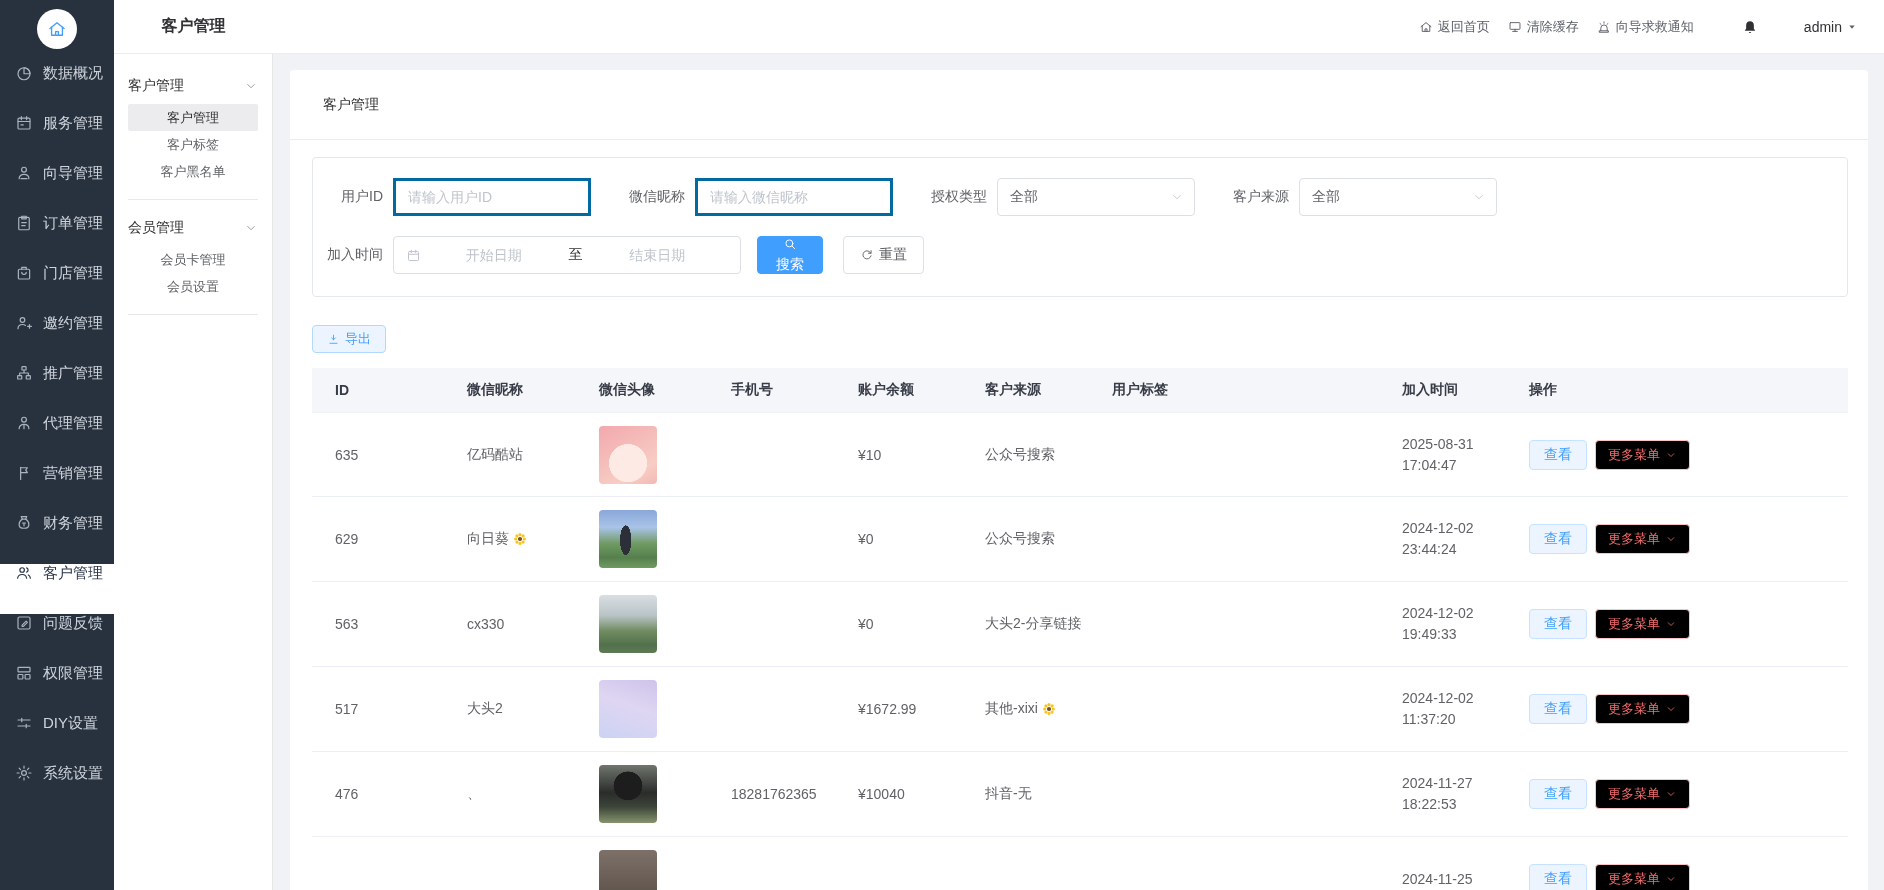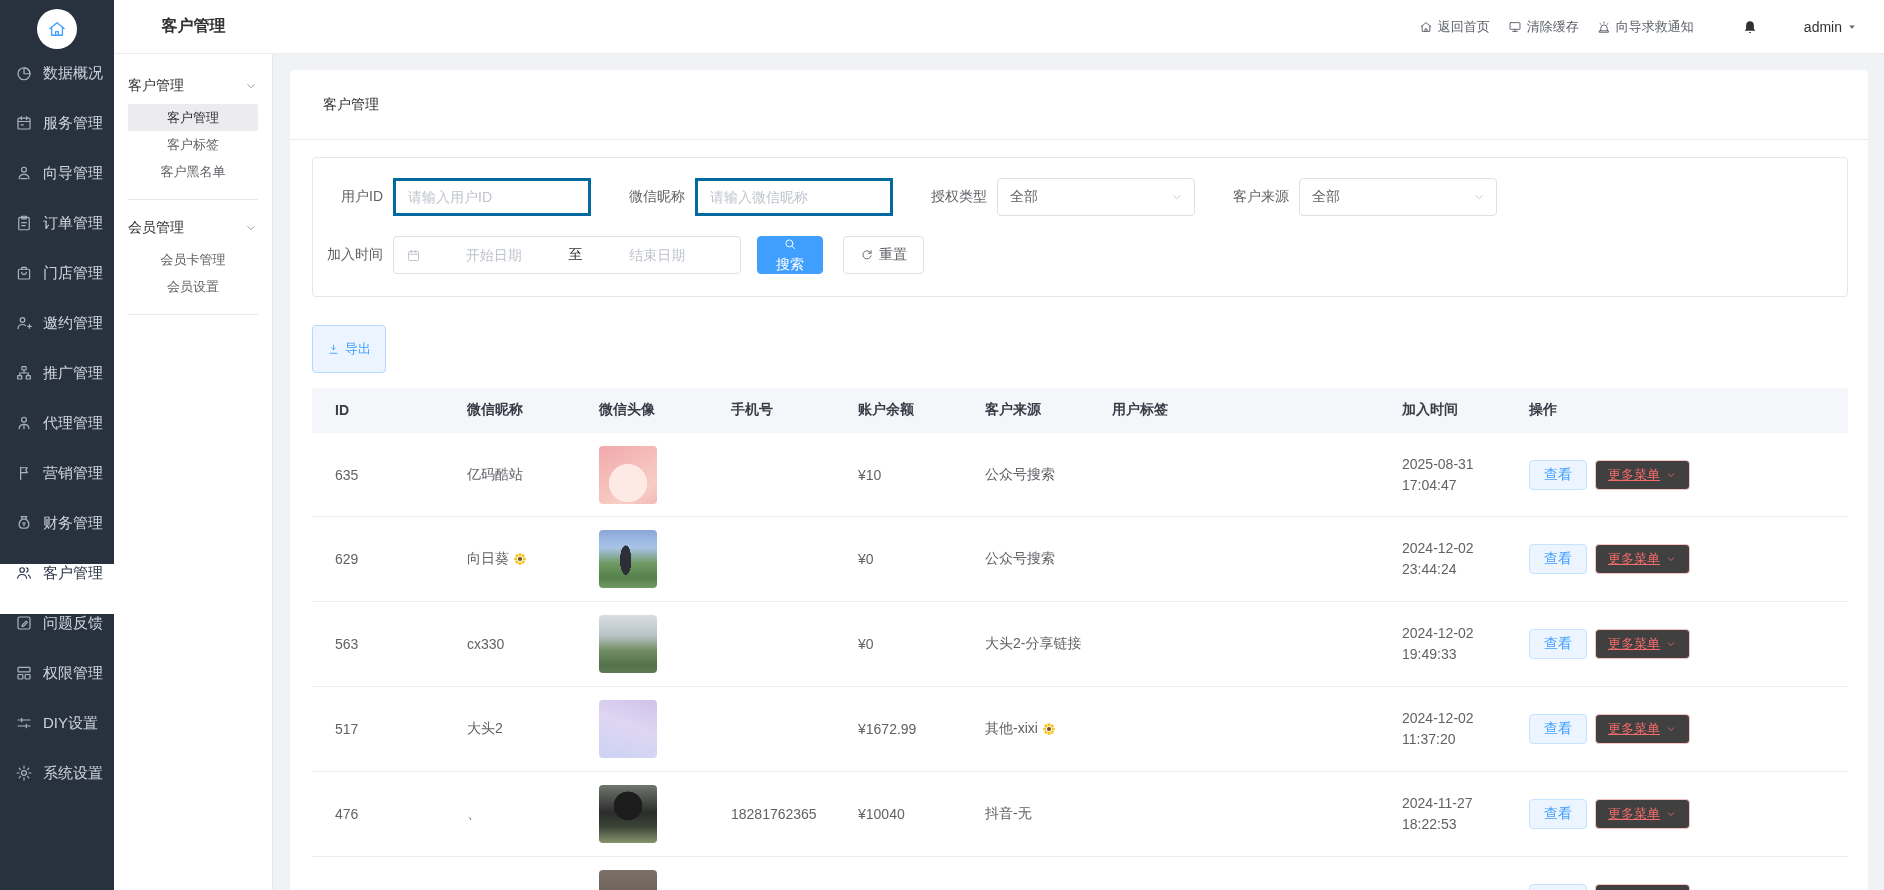--- a/index.html
+++ b/index.html
@@ -55,41 +55,41 @@
   .f-select .svgi { margin-left:auto; color:#c0c4cc; }
   .date-range { width:348px; height:38px; border:1px solid #dcdfe6; border-radius:4px; display:flex; align-items:center; padding:0 10px 0 12px; color:#606266; background:#fff; }
   .date-range .svgi { color:#c0c4cc; }
   .dr-input { flex:1; border:none; outline:none; text-align:center; font-size:14px; color:#606266; min-width:0; font-family:inherit; background:transparent; }
   .dr-input::placeholder { color:#bfc4cc; }
   .dr-sep { color:#303133; padding:0 2px; }
 
   .btn { display:inline-flex; align-items:center; justify-content:center; gap:5px; border-radius:4px; cursor:pointer; font-size:14px; font-family:inherit; }
   .btn-search { height:38px; padding:0 18px; margin-left:16px; background:#409eff; border:1px solid #409eff; color:#fff;flex-direction:column; }
   .btn-reset { height:38px; padding:0 16px; margin-left:20px; background:#fff; border:1px solid #dcdfe6; color:#606266; }
-  .btn-export { height:48px; padding:0 14px; margin-top:28px; background:#ecf5ff; border:1px solid #b3d8ff; color:#409eff; font-size:13px; }
+  .btn-export { height:28px; padding:0 14px; margin-top:28px; background:#ecf5ff; border:1px solid #b3d8ff; color:#409eff; font-size:13px; }
 
   
   .table { margin-top:15px; width:100%; }
   .tr { display:grid; grid-template-columns:132px 132px 132px 127px 127px 127px 290px 127px 1fr; align-items:center; }
   .thead { background:#f5f6fa; height:44px; }
   .thead .td { font-weight:700; color:#383c46; font-size:14px; }
   .tbody .tr { height:85px; border-bottom:1px solid #ebeef5; }
   .tbody .tr:first-child { border-top:1px solid #f2f4f8; }
   .td { padding-left:23px; font-size:14px; color:#606266; display:flex; align-items:center; gap:4px; overflow:hidden; white-space:nowrap; }
   .td.date-cell { display:block; line-height:21px; }
   .avatar { width:58px; height:58px; border-radius:4px; }
   .av-pink-cartoon-avatar { background:radial-gradient(circle at 50% 64%, #fdeae4 0 40%, rgba(0,0,0,0) 41%), linear-gradient(150deg,#f2a8ad 0%,#f7cdc4 75%,#f3b9b4 100%); }
   .av-girl-outdoor-avatar { background:radial-gradient(ellipse 16% 42% at 46% 52%, #2d2f38 0 60%, rgba(0,0,0,0) 61%), linear-gradient(180deg,#8aa7d8 0%,#a9c3e8 30%,#6f9a62 58%,#55804d 82%,#6f9a62 100%); }
   .av-mountain-avatar { background:linear-gradient(180deg,#d9dee2 0%,#b9c4c6 35%,#718c62 62%,#52714b 86%,#5d7a55 100%); }
   .av-lavender-avatar { background:linear-gradient(200deg,#cfc3ea 0%,#ded6f2 45%,#ccd2f4 100%); }
   .av-kumamon-avatar { background:radial-gradient(circle at 50% 36%, #1c1d1c 0 30%, rgba(0,0,0,0) 31%), linear-gradient(180deg,#70756e 0%,#2a2c2a 48%,#3c4438 72%,#86936c 100%); }
   .av-dark-portrait-avatar { background:linear-gradient(180deg,#7d7068 0%,#574c45 100%); }
   .actions { gap:8px; }
   .btn-view { height:30px; padding:0 14px; background:#ecf5ff; border:1px solid #c6e2ff; color:#409eff; font-size:14px; }
-  .btn-more { height:30px; padding:0 12px; background:#404040; border:1px solid #fbc4c4; color:#f56c6c; font-size:13px;text-decoration:underline; }
+  .btn-more { height:30px; padding:0 12px; background:#000000; border:1px solid #fbc4c4; color:#f56c6c; font-size:13px; }
   .btn-more .svgi { color:#f56c6c; }
 </style>
 </head>
 <body>
 
 <aside class="sidebar">
   <div class="logo-wrap">
     <div class="logo">
         <svg class="svgi" width="20" height="20" viewBox="0 0 24 24" fill="none" stroke="currentColor" stroke-width="1.6" stroke-linecap="round" stroke-linejoin="round">
           <path d="M3.5 11.5 12 4.5l8.5 7"></path>

